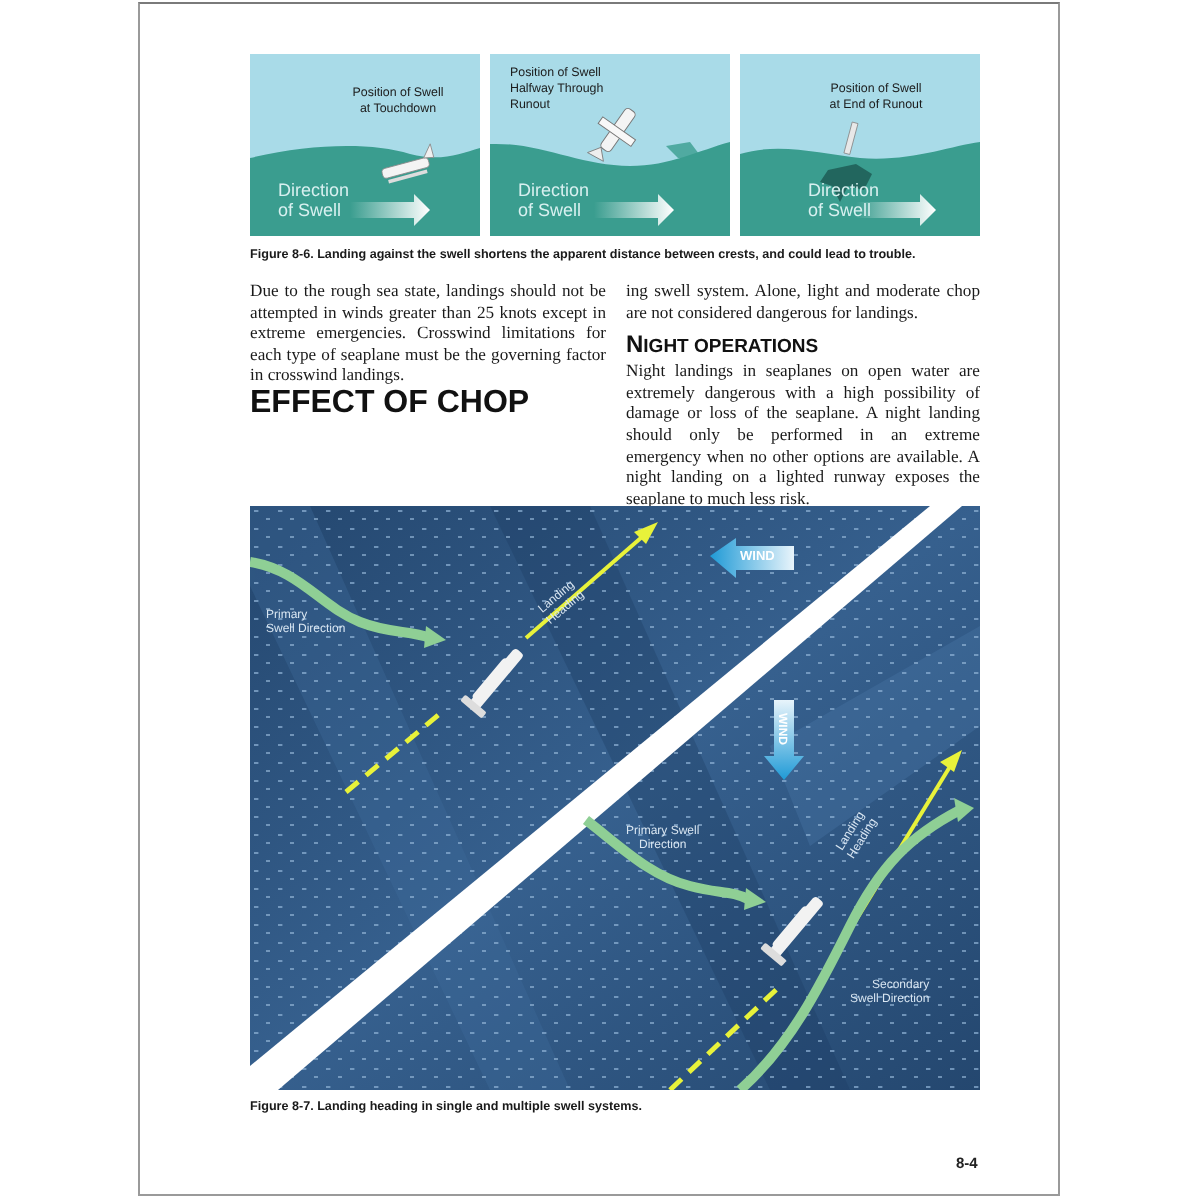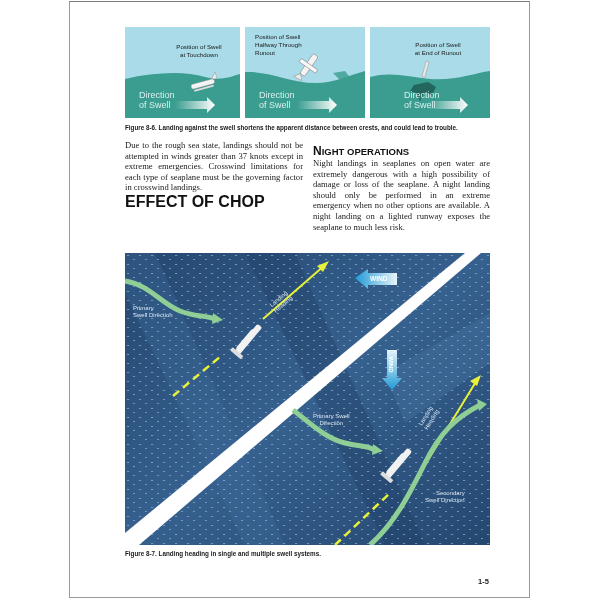--- a/index.html
+++ b/index.html
@@ -98,25 +98,26 @@
   </div>
   <div class="dir" style="left:34px;">
     <div>Direction</div>
     <div>of Swell</div>
   </div>
 </div>
 
 <div class="caption" style="left:125px;top:124px;">Figure 8-6. Landing against the swell shortens the apparent distance between crests, and could lead to trouble.</div>
 
 <div class="col" style="left:125px;top:140px;width:178px;">
-  <p>Due to the rough sea state, landings should not be attempted in winds greater than 37 knots except in extreme emergencies. Crosswind limitations for each type of seaplane must be the governing factor in crosswind landings.</p>
+  <p>Due to the rough sea state, landings should not be attempted in winds greater than 25 knots except in extreme emergencies. Crosswind limitations for each type of seaplane must be the governing factor in crosswind landings.</p>
   <div class="heading">EFFECT OF CHOP</div>
 </div>
 
 <div class="col" style="left:313px;top:140px;width:177px;">
+  <p>ing swell system. Alone, light and moderate chop are not considered dangerous for landings.</p>
   <div class="heading2" style="margin-top:5px;">
     <span>N</span><span class="sc">IGHT OPERATIONS</span>
   </div>
   <p>Night landings in seaplanes on open water are extremely dangerous with a high possibility of damage or loss of the seaplane. A night landing should only be performed in an extreme emergency when no other options are available. A night landing on a lighted runway exposes the seaplane to much less risk.</p>
 </div>
 
 <div class="fig2">
   <svg width="365" height="292">
     <defs>
       <pattern id="dots" width="12" height="9" patternUnits="userSpaceOnUse">
@@ -201,13 +202,13 @@
     <div>Heading</div>
   </div>
   <div class="flabel" style="left:300px;top:237px;text-align:right;">
     <div>Secondary</div>
     <div>Swell Direction</div>
   </div>
 </div>
 
 <div class="caption" style="left:125px;top:550px;">Figure 8-7. Landing heading in single and multiple swell systems.</div>
 
-<div class="pagenum">1-5</div>
+<div class="pagenum">8-4</div>
 
 </body></html>

